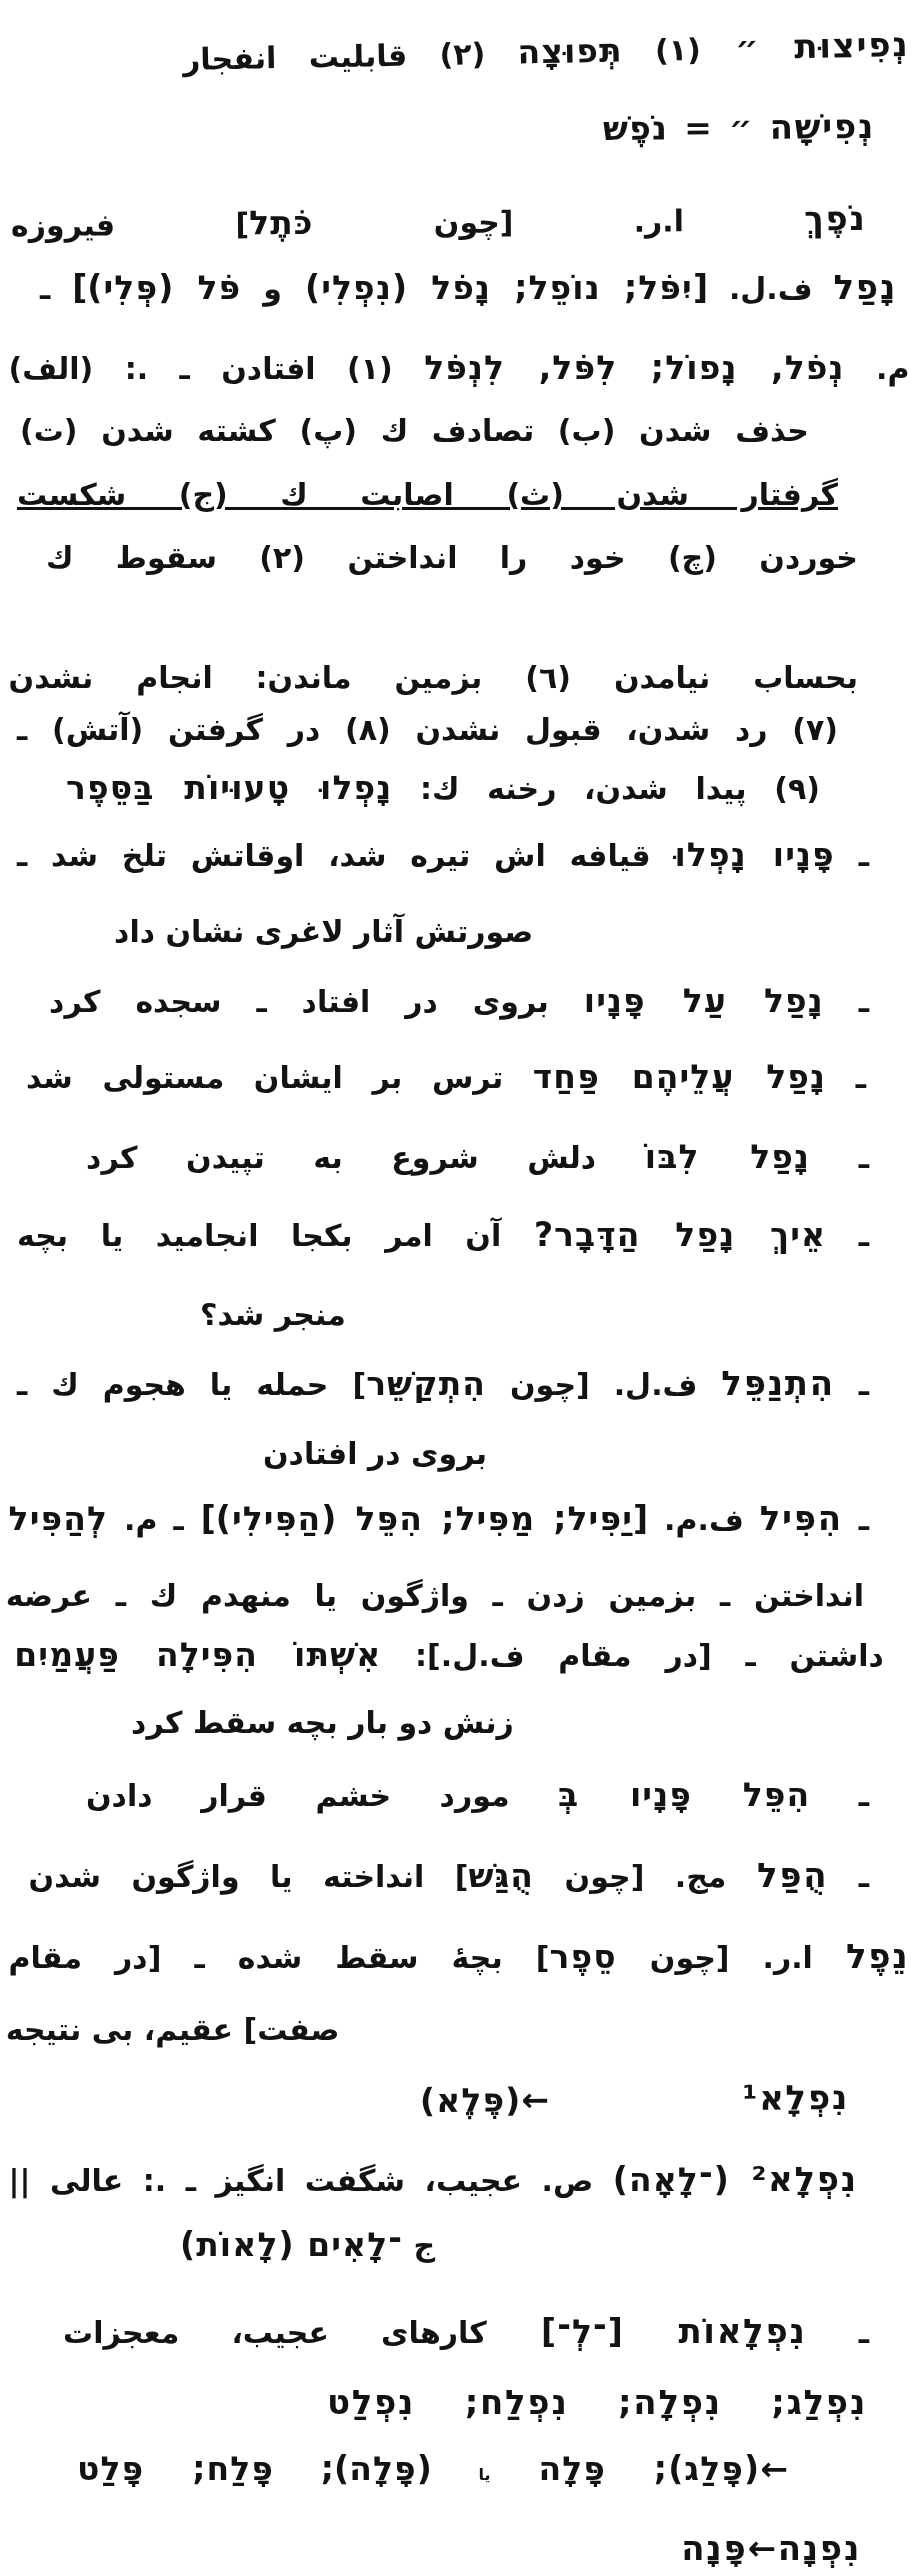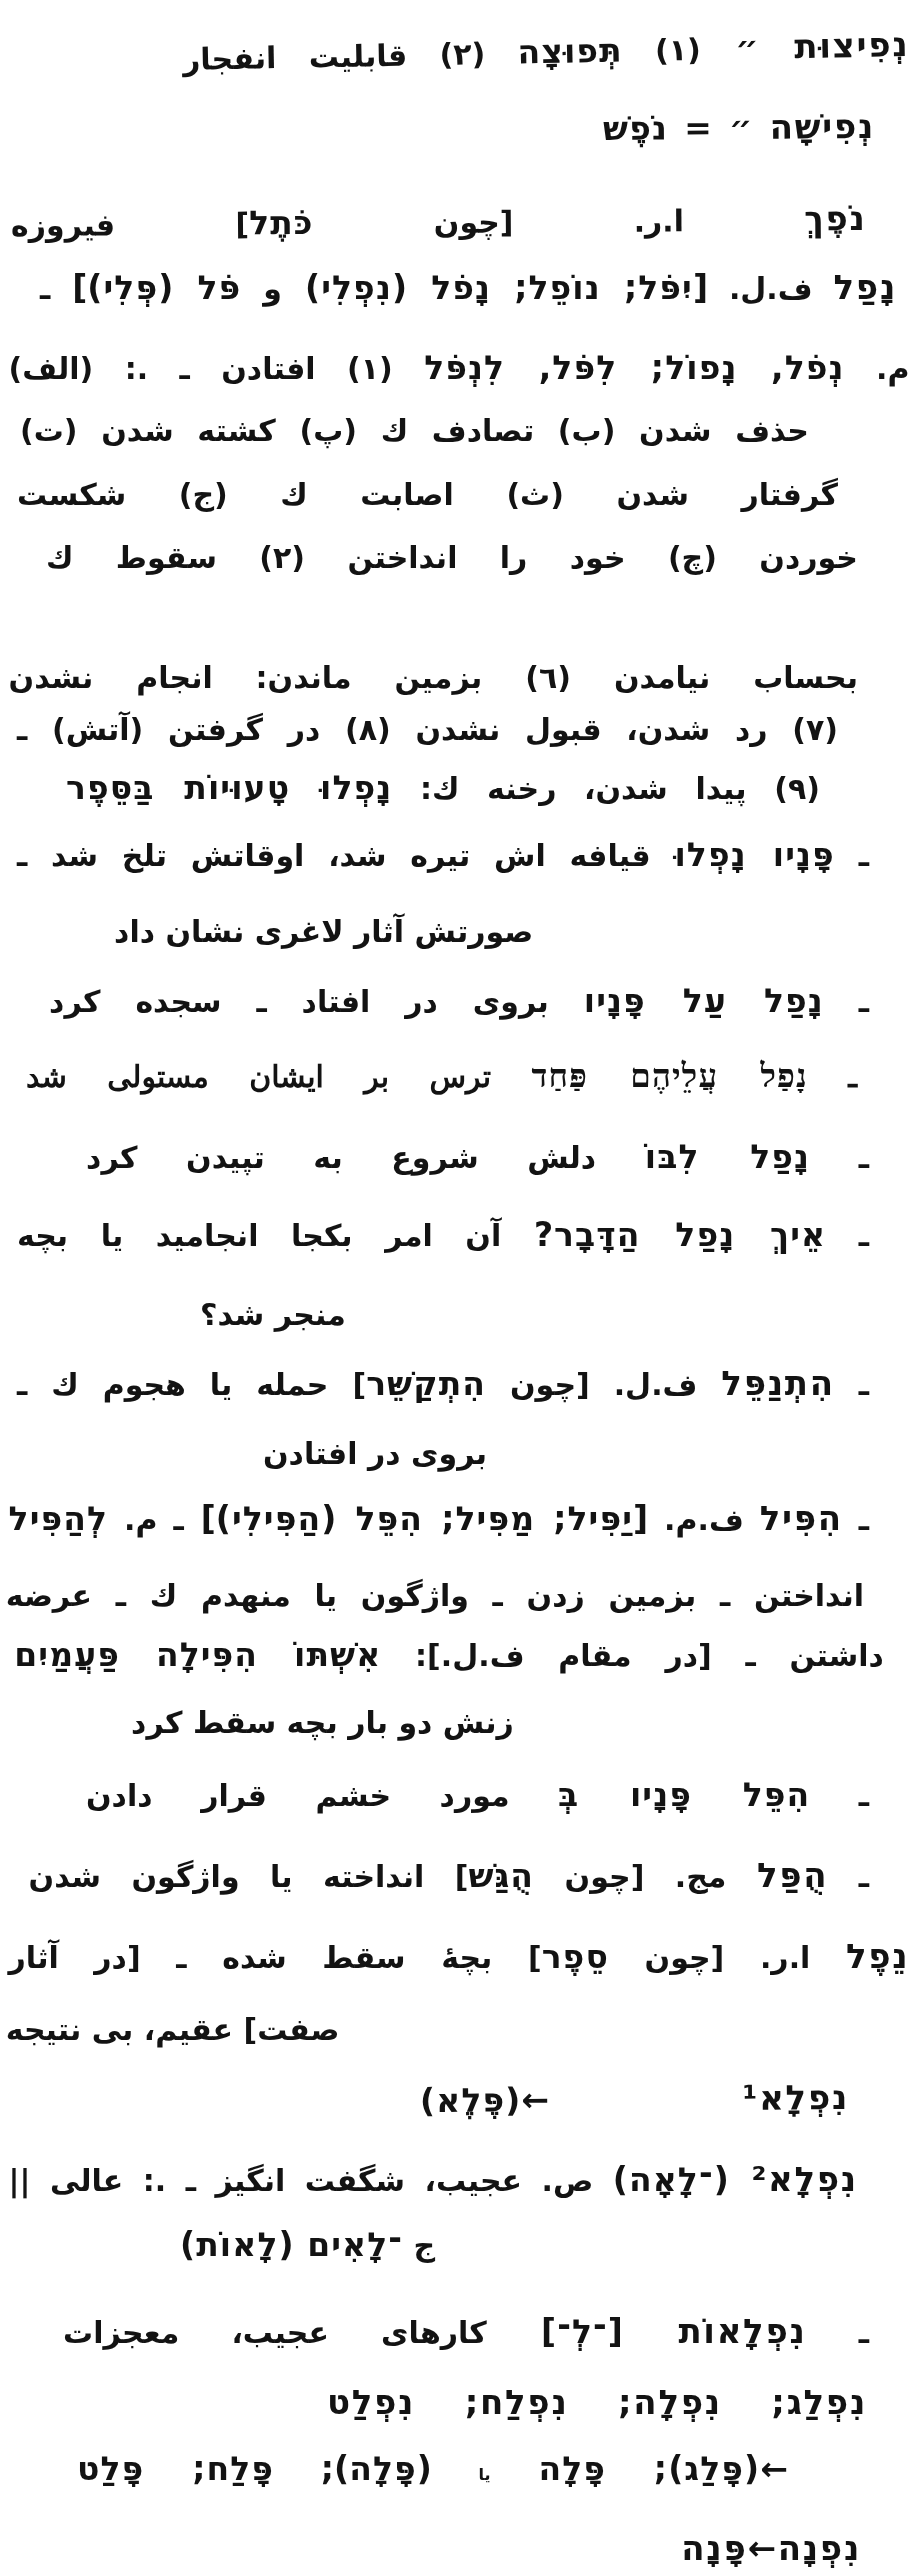--- a/index.html
+++ b/index.html
@@ -39,41 +39,41 @@
 </head>
 <body>
 
 <div id="page">
   <div class="ln jf t1" style="top:14.3px;   right:8.6px;  left:183px;"><span class="heb hw">נְפִיצוּת</span><span class="heb"> ״ </span><span class="fa">(١) </span><span class="heb">תְּפוּצָה</span><span class="fa"> (٢) قابليت انفجار</span></div>
   <div class="ln jf t2" style="top:96px;  right:43px;  left:603px;"><span class="heb hw">נְפִישָׁה</span><span class="heb"> ״ = </span><span class="heb">נֹפֶשׁ</span></div>
   <div class="ln jf t2" style="top:188px;  right:51px;  left:11.4px;"><span class="heb hw">נֹפֶךְ</span><span class="fa"> ا.ر. [چون </span><span class="heb">כֹּתֶל</span><span class="fa">] فيروزه</span></div>
   <div class="ln jf" style="top:257px;  right:21px;  left:40px;"><span class="heb hw">נָפַל</span><span class="fa"> ف.ل. </span><span class="heb">[יִפֹּל; נוֹפֵל; נָפֹל (נִפְלִי) </span><span class="fa">و</span><span class="heb"> פֹּל (פְּלִי)] </span><span class="fa">ـ</span></div>
   <div class="ln jf" style="top:337px;  right:8.6px;  left:8.6px;"><span class="fa">م. </span><span class="heb">נְפֹל, נָפוֹל; לִפֹּל, לִנְפֹּל</span><span class="fa"> (١) افتادن ـ .: (الف)</span></div>
   <div class="ln jf" style="top:400px;  right:109px; left:20px;"><span class="fa">حذف شدن (ب) تصادف ك (پ) كشته شدن (ت)</span></div>
-  <div class="ln jf" style="top:464px;  right:80px; left:17px;"><span class="fa">گرفتار شدن (ث) اصابت ك (ج) شكست</span></div>
+  <div class="ln jf" style="top:464px;  right:80px; left:17px;text-decoration:underline;"><span class="fa">گرفتار شدن (ث) اصابت ك (ج) شكست</span></div>
   <div class="ln jf" style="top:527px;  right:60px; left:46px;"><span class="fa">خوردن (چ) خود را انداختن (٢) سقوط ك</span></div>
   <div class="ln jf" style="top:647px; right:60px; left:8.6px;"><span class="fa">بحساب نيامدن (٦) بزمين ماندن: انجام نشدن</span></div>
   <div class="ln jf" style="top:699px; right:80px; left:17px;"><span class="fa">(٧) رد شدن، قبول نشدن (٨) در گرفتن (آتش) ـ</span></div>
   <div class="ln jf" style="top:757px; right:98px; left:66px;"><span class="fa">(٩) پيدا شدن، رخنه ك: </span><span class="heb">נָפְלוּ טָעוּיוֹת בַּסֵּפֶר</span></div>
   <div class="ln jf" style="top:824px; right:49px;  left:17px;"><span class="fa">ـ </span><span class="heb">פָּנָיו נָפְלוּ</span><span class="fa"> قيافه اش تيره شد، اوقاتش تلخ شد ـ</span></div>
   <div class="ln la" style="top:901px; left:114px;"><span class="fa">صورتش آثار لاغرى نشان داد</span></div>
   <div class="ln jf" style="top:970px; right:49px;  left:49px;"><span class="fa">ـ </span><span class="heb">נָפַל עַל פָּנָיו</span><span class="fa"> بروى در افتاد ـ سجده كرد</span></div>
-  <div class="ln jf" style="top:1046px; right:61px;  left:26px;font-family:Liberation Serif, serif;"><span class="fa">ـ </span><span class="heb">נָפַל עֲלֵיהֶם פַּחַד</span><span class="fa"> ترس بر ايشان مستولى شد</span></div>
+  <div class="ln jf" style="top:1046px; right:52px;  left:26px;"><span class="fa">ـ </span><span class="heb">נָפַל עֲלֵיהֶם פַּחַד</span><span class="fa"> ترس بر ايشان مستولى شد</span></div>
   <div class="ln jf" style="top:1126px; right:49px;  left:86px;"><span class="fa">ـ </span><span class="heb">נָפַל לִבּוֹ</span><span class="fa"> دلش شروع به تپيدن كرد</span></div>
   <div class="ln jf" style="top:1204px; right:49px;  left:17px;"><span class="fa">ـ </span><span class="heb">אֵיךְ נָפַל הַדָּבָר?</span><span class="fa"> آن امر بكجا انجاميد يا بچه</span></div>
   <div class="ln la" style="top:1284px; left:200px;"><span class="fa">منجر شد؟</span></div>
   <div class="ln jf" style="top:1353px; right:49px;  left:17px;"><span class="fa">ـ </span><span class="heb hw">הִתְנַפֵּל</span><span class="fa"> ف.ل. [چون </span><span class="heb">הִתְקַשֵּׁר</span><span class="fa">] حمله يا هجوم ك ـ</span></div>
   <div class="ln la" style="top:1423px; left:263px;"><span class="fa">بروى در افتادن</span></div>
   <div class="ln jf" style="top:1488px; right:49px;  left:8.6px;"><span class="fa">ـ </span><span class="heb hw">הִפִּיל</span><span class="fa"> ف.م. </span><span class="heb">[יַפִּיל; מַפִּיל; הִפֵּל (הַפִּילִי)] </span><span class="fa">ـ م. </span><span class="heb">לְהַפִּיל</span></div>
   <div class="ln jf" style="top:1565px; right:54px;  left:5.7px;"><span class="fa">انداختن ـ بزمين زدن ـ واژگون يا منهدم ك ـ عرضه</span></div>
   <div class="ln jf" style="top:1624px; right:34px;  left:14.3px;"><span class="fa">داشتن ـ [در مقام ف.ل.]: </span><span class="heb">אִשְׁתּוֹ הִפִּילָה פַּעֲמַיִם</span></div>
   <div class="ln la" style="top:1692px; left:131px;"><span class="fa">زنش دو بار بچه سقط كرد</span></div>
   <div class="ln jf" style="top:1764px; right:49px;  left:86px;"><span class="fa">ـ </span><span class="heb">הִפֵּל פָּנָיו בְּ</span><span class="fa"> مورد خشم قرار دادن</span></div>
   <div class="ln jf" style="top:1845px; right:49px;  left:28.6px;"><span class="fa">ـ </span><span class="heb hw">הֻפַּל</span><span class="fa"> مج. [چون </span><span class="heb">הֻגַּשׁ</span><span class="fa">] انداخته يا واژگون شدن</span></div>
-  <div class="ln jf" style="top:1926px; right:8.6px;  left:8.6px;"><span class="heb hw">נֵפֶל</span><span class="fa"> ا.ر. [چون </span><span class="heb">סֵפֶר</span><span class="fa">] بچهٔ سقط شده ـ [در آثار</span></div>
+  <div class="ln jf" style="top:1926px; right:8.6px;  left:8.6px;"><span class="heb hw">נֵפֶל</span><span class="fa"> ا.ر. [چون </span><span class="heb">סֵפֶר</span><span class="fa">] بچهٔ سقط شده ـ [در مقام</span></div>
   <div class="ln la" style="top:1999px; left:5.7px;"><span class="fa">صفت] عقيم، بى نتيجه</span></div>
   <div class="ln jf t2" style="top:2067px; right:69px; left:420px;"><span class="heb hw">נִפְלָא¹ </span><span class="heb">←(פֶּלֶא)</span></div>
   <div class="ln jf" style="top:2149px; right:60px; left:8.6px;"><span class="heb hw">נִפְלָא²</span><span class="heb"> (־לָאָה)</span><span class="fa"> ص. عجيب، شگفت انگيز ـ .: عالى ||</span></div>
   <div class="ln la" style="top:2214px; left:180px;"><span class="fa">ج </span><span class="heb">־לָאִים (לָאוֹת)</span></div>
   <div class="ln jf" style="top:2301px; right:49px;  left:63px;"><span class="fa">ـ </span><span class="heb hw">נִפְלָאוֹת</span><span class="heb"> [־לְ־] </span><span class="fa">كارهاى عجيب، معجزات</span></div>
   <div class="ln jf" style="top:2372px; right:51px;  left:327px;"><span class="heb hw">נִפְלַג; נִפְלָה; נִפְלַח; נִפְלַט</span></div>
   <div class="ln jf" style="top:2438px; right:129px; left:77px;"><span class="heb">←(פָּלַג); פָּלָה </span><span class="fa sm">يا</span><span class="heb"> (פָּלָה); פָּלַח; פָּלַט</span></div>
   <div class="ln ra" style="top:2518px; right:57px; left:343px;"><span class="heb hw">נִפְנָה←פָּנָה</span></div>
 </div>
 

